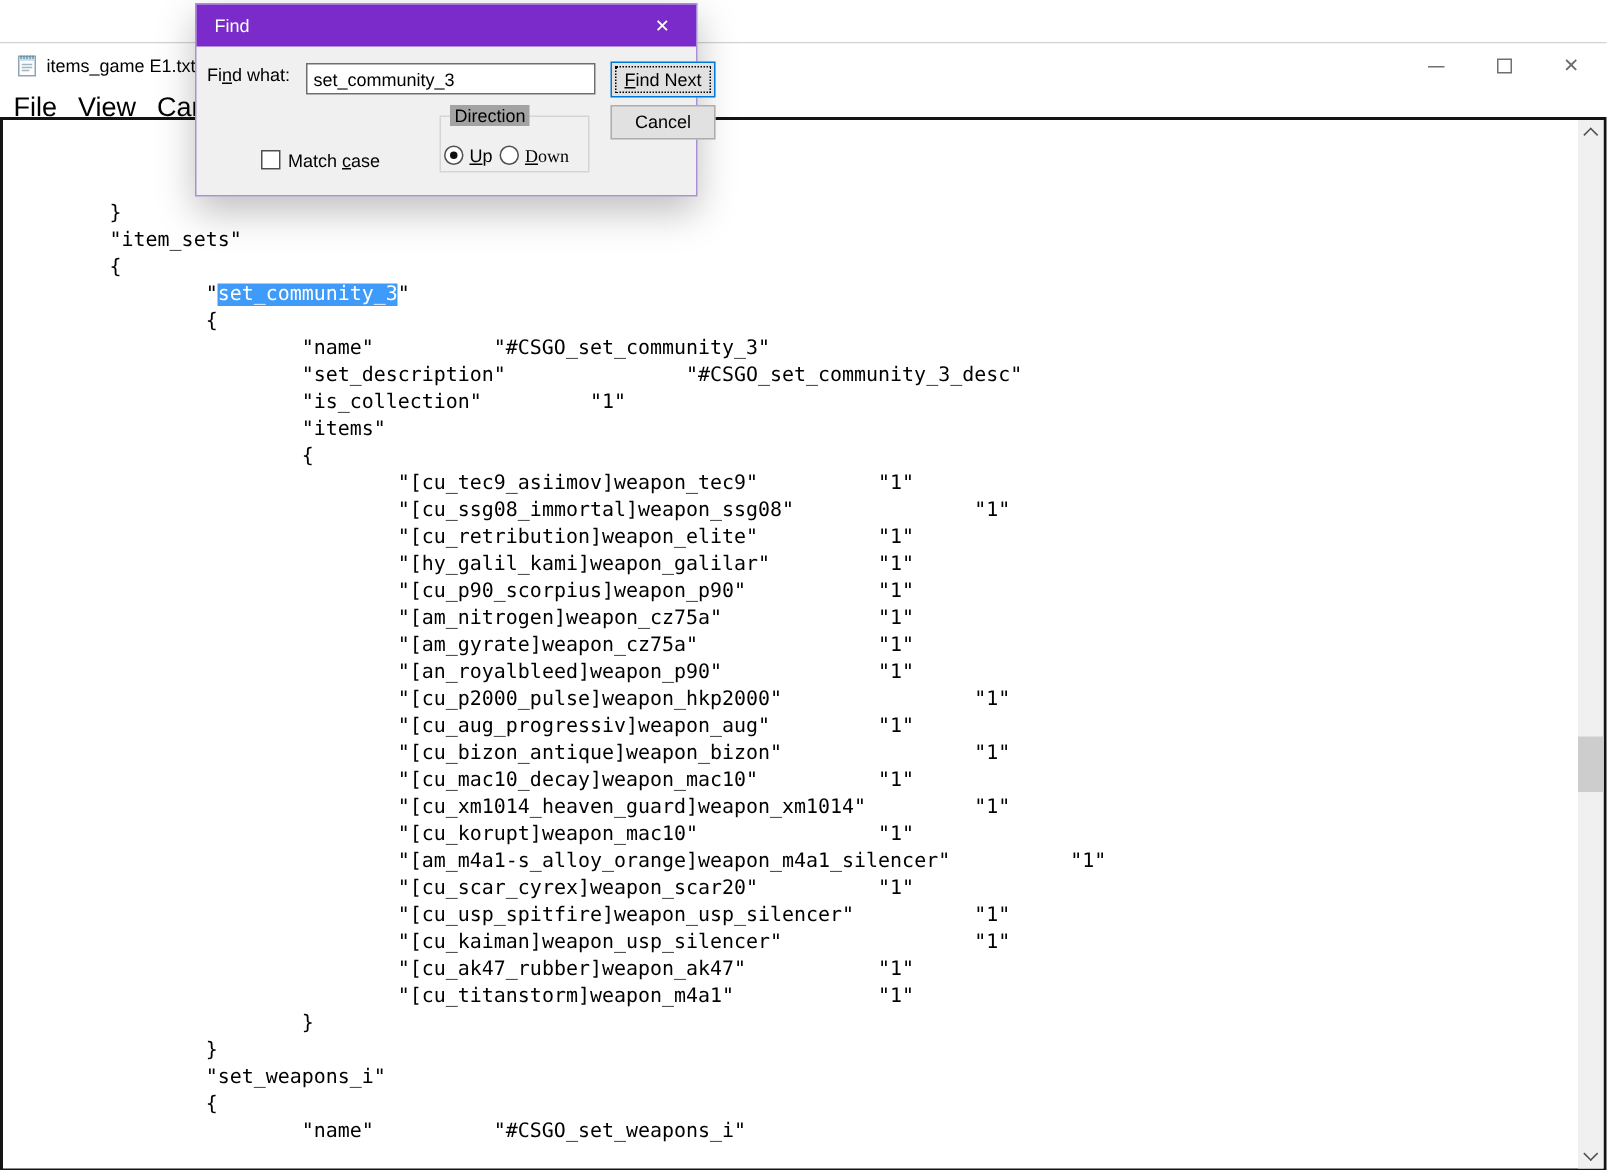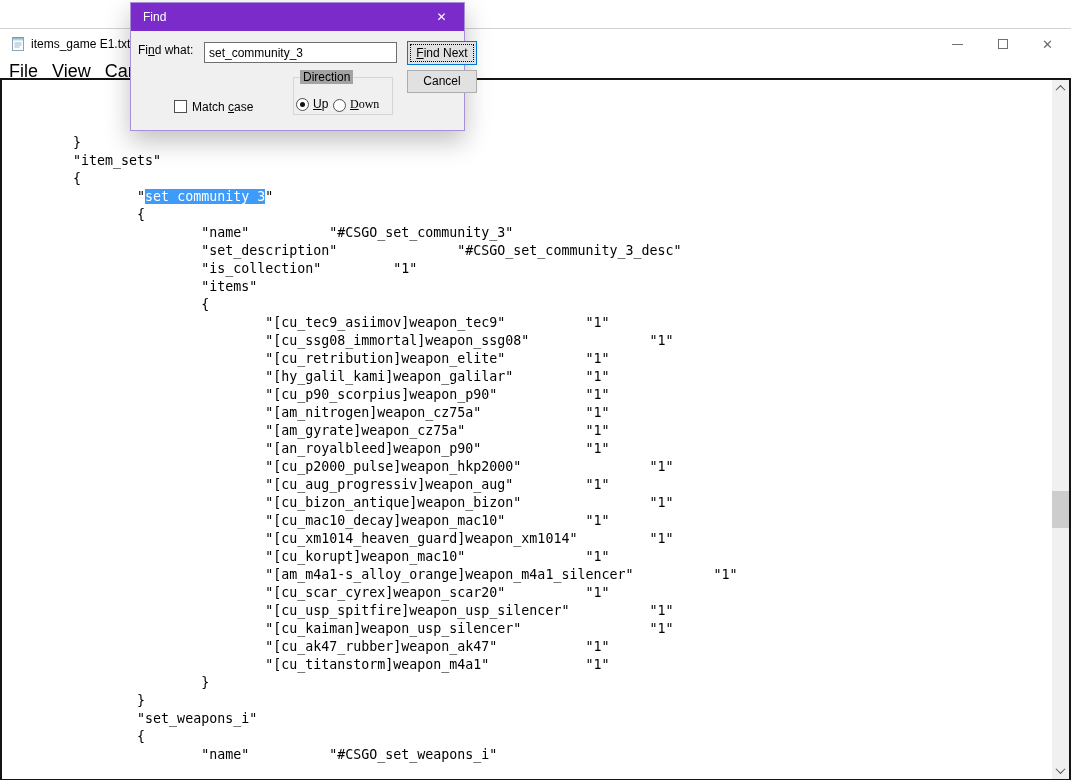--- a/index.html
+++ b/index.html
@@ -57,21 +57,21 @@
   .fd-btn { position: absolute; left: 276px; width: 70px; background: #e1e1e1;
     border: 1px solid #adadad; font-family: "Liberation Sans", sans-serif; font-size: 12px;
     color: #000; text-align: center; }
   .fd-btn.default { top: 38px; height: 24px; border-color: #0078d7;
     outline: 1px dotted #000; outline-offset: -4px; line-height: 22px; }
   .fd-btn.cancel { top: 67px; height: 23px; line-height: 21px; text-align: center; }
 
   .fd-group { position: absolute; left: 162px; top: 74px; width: 100px; height: 38px;
     border: 1px solid #d5d5d5; }
   .fd-group-label { position: absolute; left: 169px; top: 67px; background: #a3a3a3; padding: 0 3px; }
-  .fd-radio { position: absolute; top: 94px; display: flex; align-items: flex-end; gap: 4px; }
+  .fd-radio { position: absolute; top: 94px; display: flex; align-items: flex-start; gap: 4px; }
   .fd-radio.up { left: 165px; } .fd-radio.down { left: 202px; font-family: Liberation Serif, serif; }
   .radio-circle { width: 13px; height: 13px; border: 1px solid #4f4f4f; border-radius: 50%;
     background: #fff; position: relative; }
   .radio-circle.checked::after { content: ""; position: absolute; left: 3px; top: 3px;
     width: 5px; height: 5px; border-radius: 50%; background: #111; }
   .fd-check { position: absolute; left: 7px; top: 97px; display: flex; align-items: flex-start; gap: 5px; margin-left: 36px; }
   .check-box { width: 13px; height: 13px; border: 1px solid #4f4f4f; background: #fff; position: relative; }
   u.mn { text-decoration: underline; }
 </style>
 </head>

